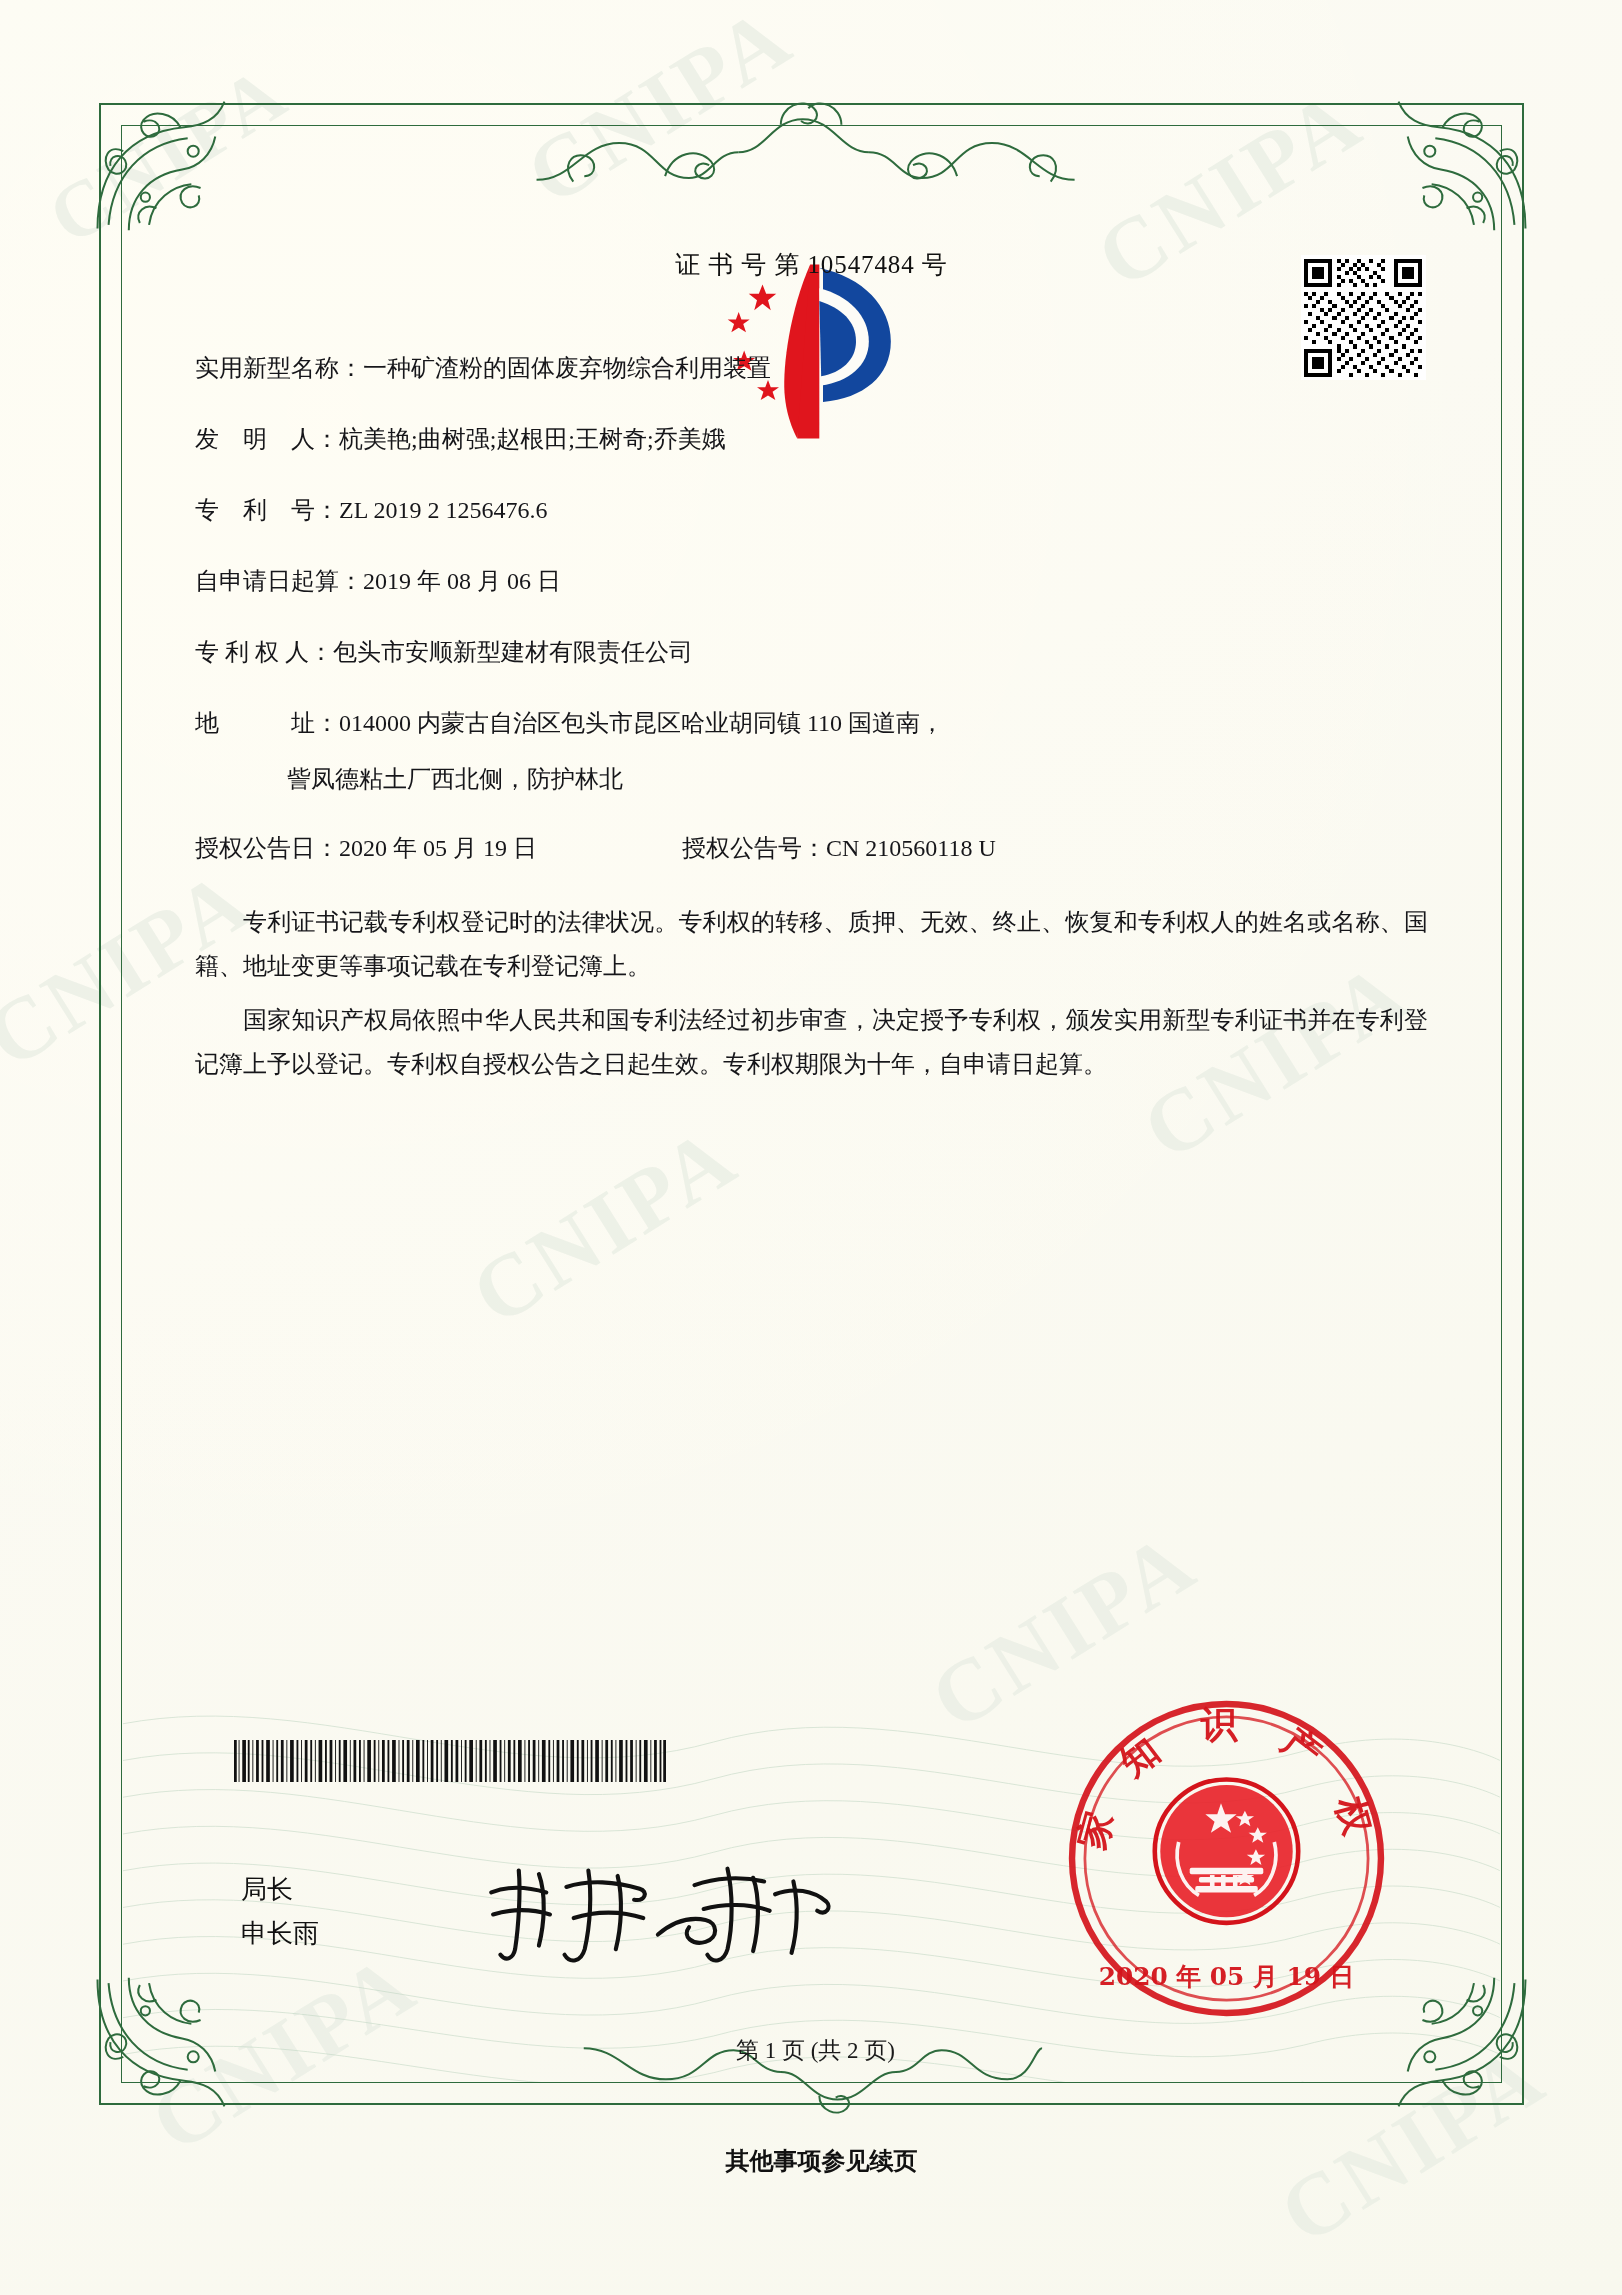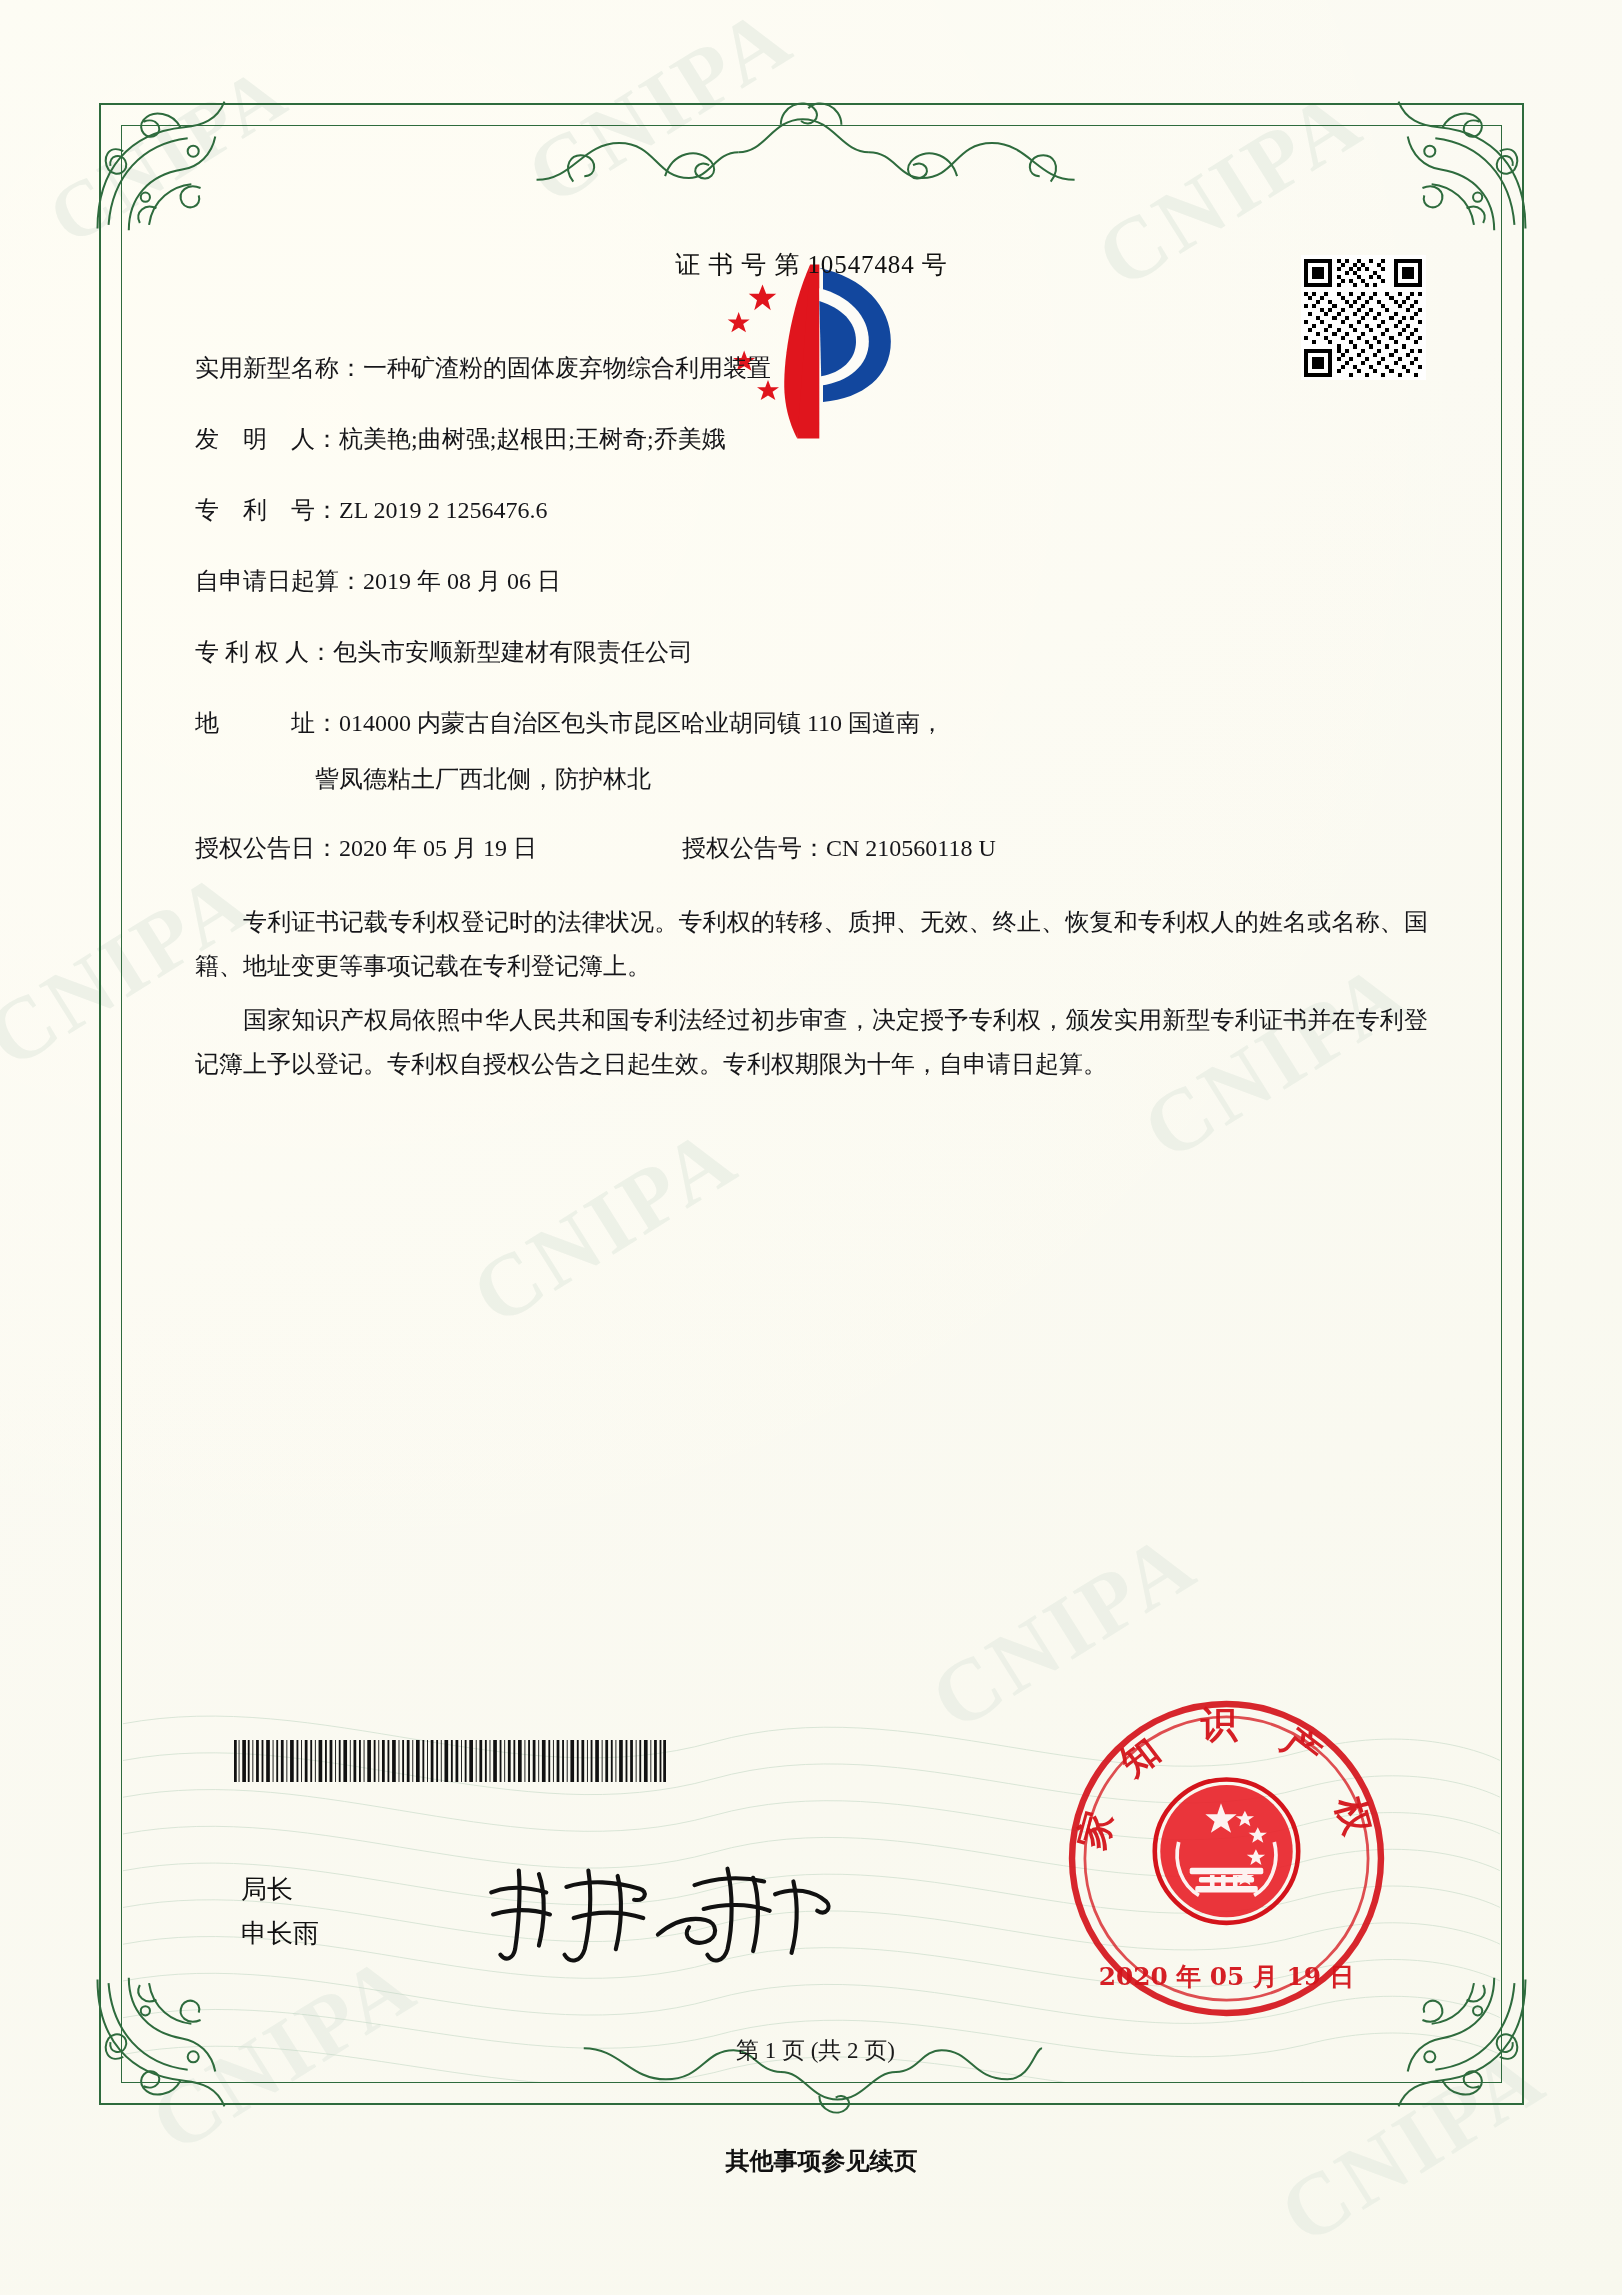--- a/index.html
+++ b/index.html
@@ -156,21 +156,21 @@
   }
   .row .lbl{
     white-space:pre;
     flex:0 0 auto;
   }
   .row .val{
     flex:1 1 auto;
   }
   .row.addr{margin-bottom:26px;}
   .addr-second{
-    margin-left:120px;
+    margin-left:92px;
     font-size:24px;
     margin-bottom:39px;
   }
   .pubrow{
     display:flex;
     margin-bottom:37px;
   }
   .pubrow .left{width:487px;display:flex;}
   .pubrow .right{display:flex;}
 

